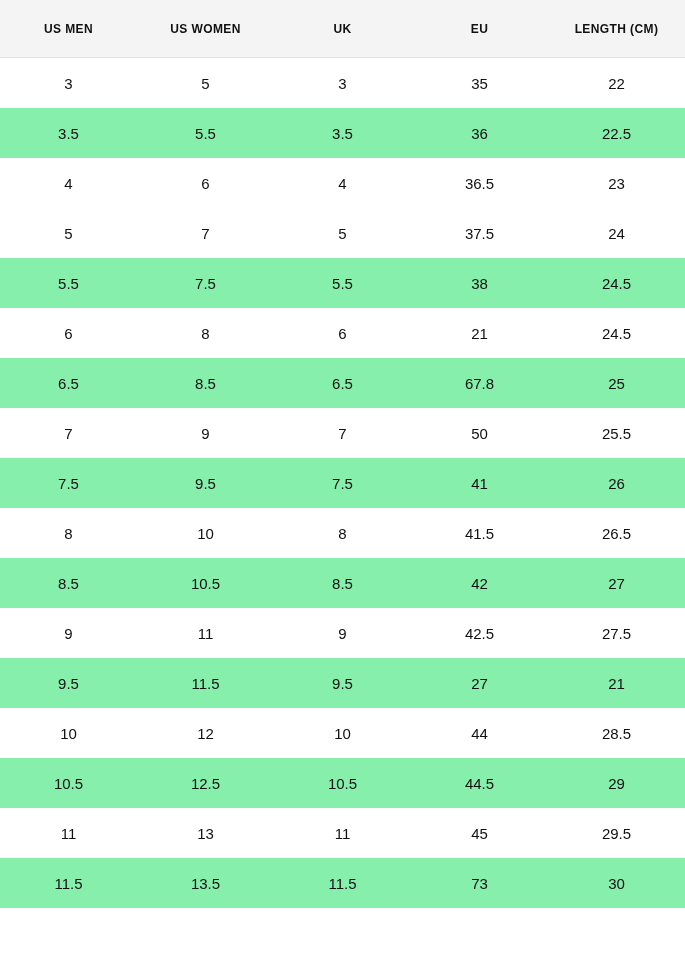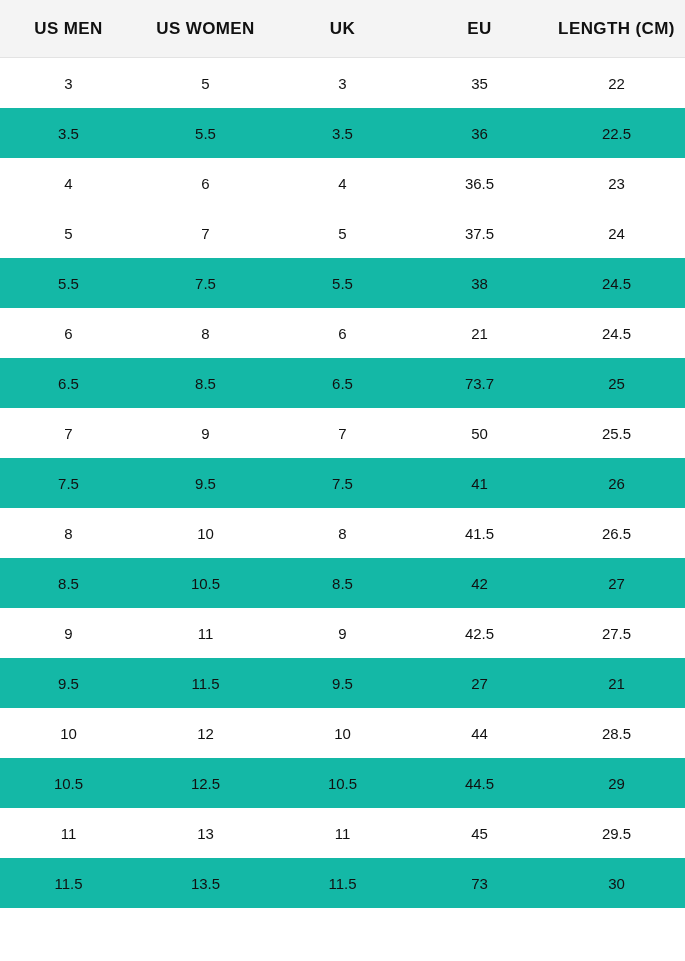--- a/index.html
+++ b/index.html
@@ -23,21 +23,21 @@
   .size-chart col.c1 { width: 137px; }
   .size-chart col.c2 { width: 137px; }
   .size-chart col.c3 { width: 137px; }
   .size-chart col.c4 { width: 137px; }
   .size-chart col.c5 { width: 137px; }
 
   .size-chart thead th {
     height: 57px;
     background: #f4f4f4;
     border-bottom: 1px solid #e3e3e3;
-    font-size: 17px;
+    font-size: 12px;
     font-weight: bold;
     letter-spacing: 0.4px;
     color: #111111;
     text-align: center;
     vertical-align: middle;
     padding: 0;
     text-transform: uppercase;
     white-space: nowrap;
   }
 
@@ -50,21 +50,21 @@
     vertical-align: middle;
     padding: 0;
     border: 0;
     white-space: nowrap;
   }
 
   .size-chart tbody tr.row-odd td {
     background: #ffffff;
   }
   .size-chart tbody tr.row-even td {
-    background: #14b8a6;
+    background: #86efac;
   }
 </style>
 </head>
 <body>
 
 <table class="size-chart">
   <colgroup>
     <col class="c1">
       <col class="c2">
       <col class="c3">
@@ -120,21 +120,21 @@
         <td>6</td>
         <td>8</td>
         <td>6</td>
         <td>21</td>
         <td>24.5</td>
       </tr>
       <tr class="row-even">
         <td>6.5</td>
         <td>8.5</td>
         <td>6.5</td>
-        <td>73.7</td>
+        <td>67.8</td>
         <td>25</td>
       </tr>
       <tr class="row-odd">
         <td>7</td>
         <td>9</td>
         <td>7</td>
         <td>50</td>
         <td>25.5</td>
       </tr>
       <tr class="row-even">

